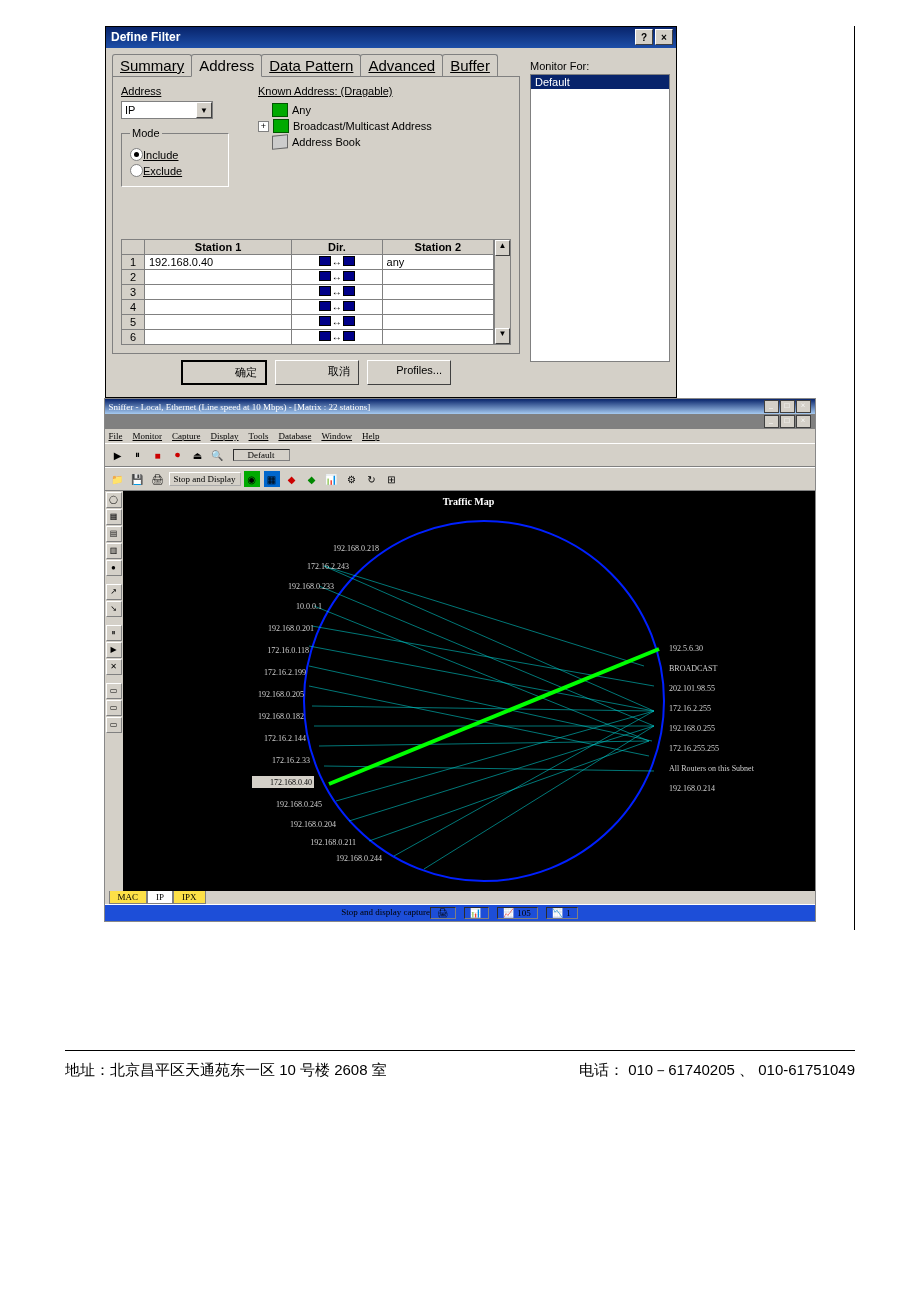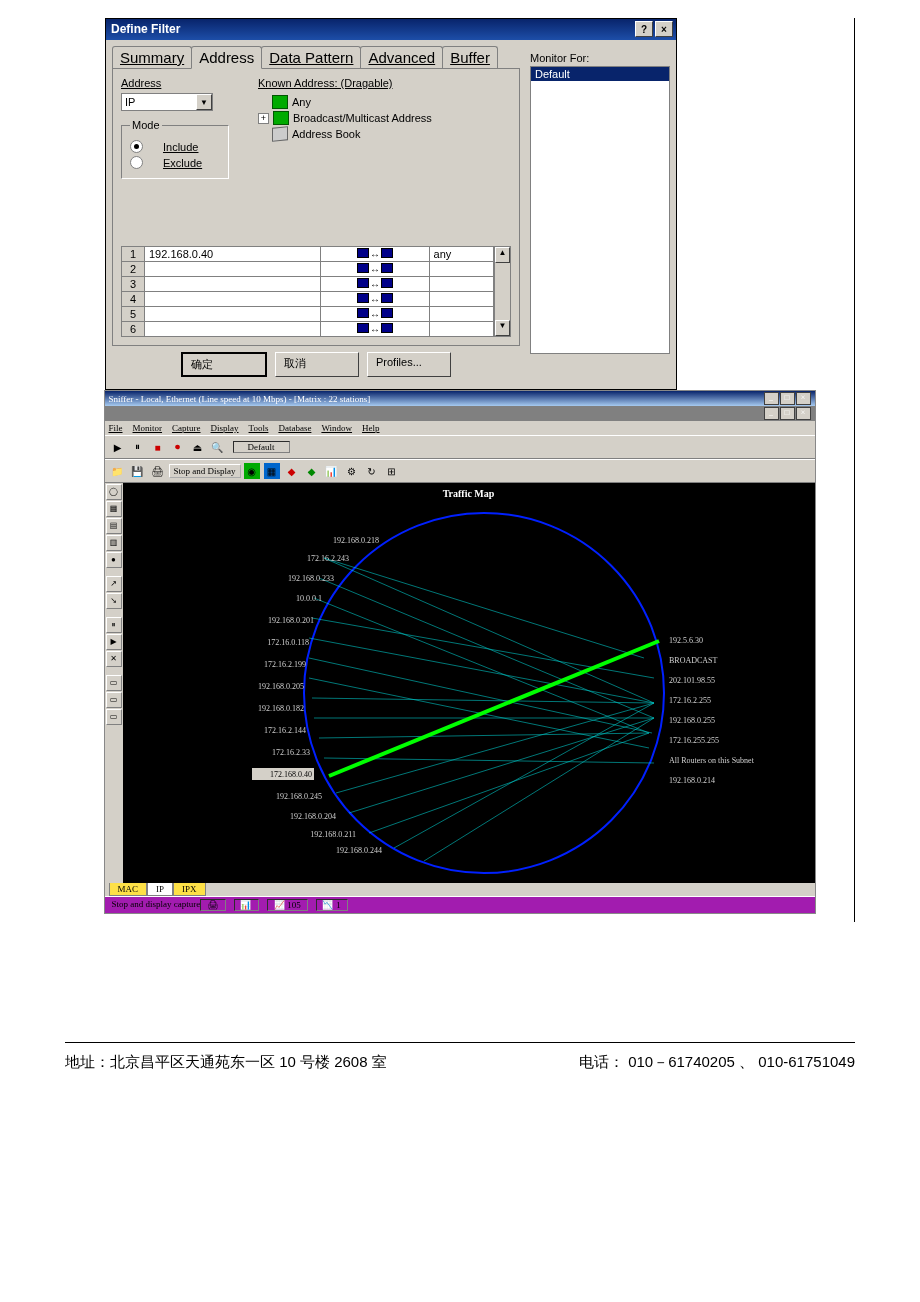--- a/index.html
+++ b/index.html
@@ -2,39 +2,39 @@
 <html><head>
 <meta charset="utf-8">
 <style>
   body{margin:0;background:#fff;font-family:"SimSun","Microsoft YaHei",Arial,sans-serif;color:#000;width:920px}
   .page{position:relative;padding:0 65px}
   .hdr{display:flex;justify-content:space-between;align-items:flex-end;border-bottom:1px solid #000;padding:55px 0 2px}
   .logo-blk{display:flex;align-items:center;gap:4px}
   .logo-svg{width:48px;height:48px}
   .company{font-family:"SimSun";font-size:18px;font-weight:bold}
   .site{font-family:"Courier New",monospace;font-size:17px}
-  .content{border-right:1px solid #000;margin-top:18px;padding-bottom:8px}
+  .content{border-right:1px solid #000;margin-top:26px;padding-bottom:8px}
   .dialog{width:570px;margin:0 0 0 40px;background:#d4d0c8;border:1px solid #000;font-family:Tahoma,Arial;font-size:11px;color:#000}
   .titlebar{background:linear-gradient(#08246b,#1d4ea8);color:#fff;display:flex;justify-content:space-between;align-items:center;padding:2px 3px 3px 5px;font-weight:bold;font-size:12px}
   .tb-btns{display:flex;gap:2px}
   .tb-btn{width:16px;height:14px;background:#d4d0c8;border:1px solid #fff;border-right-color:#404040;border-bottom-color:#404040;display:flex;align-items:center;justify-content:center;font-weight:bold;font-size:10px;color:#000}
   .dlg-body{display:flex;gap:10px;padding:6px}
   .left-pane{flex:1}
   .tabs{display:flex;margin-bottom:-1px}
   .tab{padding:2px 7px;background:#d4d0c8;border:1px solid #808080;border-bottom:none;border-top-left-radius:3px;border-top-right-radius:3px;font-size:15px;margin-right:-1px}
   .tab.active{border-bottom:1px solid #d4d0c8;position:relative;z-index:1}
   .tab u{text-decoration:underline}
   .tab-panel{border:1px solid #808080;padding:8px;height:260px;position:relative;background:#d4d0c8}
   .addr-lbl{text-decoration:underline;margin-bottom:4px;display:inline-block}
   .combo{display:inline-flex;align-items:center;background:#fff;border:1px solid #808080;width:90px}
   .combo span{flex:1;padding:1px 3px}
   .combo-btn{width:14px;height:14px;background:#d4d0c8;border:1px solid #fff;border-right-color:#404040;border-bottom-color:#404040;display:flex;align-items:center;justify-content:center;font-size:8px}
   fieldset{border:1px solid #fff;border-top-color:#808080;border-left-color:#808080;margin:8px 0;padding:6px 8px;width:90px}
   legend{padding:0 2px}
-  .radio{display:flex;align-items:center;gap:20px;margin:3px 0}
+  .radio{display:flex;align-items:center;gap:0;margin:3px 0}
   .radio-c{width:11px;height:11px;border:1px solid #808080;border-radius:50%;background:#fff;display:flex;align-items:center;justify-content:center}
   .radio-c.sel::after{content:"";width:5px;height:5px;background:#000;border-radius:50%}
   .known{position:absolute;left:145px;top:8px}
   .known-lbl{text-decoration:underline}
   .tree{margin-top:6px}
   .tree-item{display:flex;align-items:center;gap:4px;margin:2px 0;padding-left:14px}
   .tree-exp{width:9px;height:9px;border:1px solid #808080;display:flex;align-items:center;justify-content:center;font-size:9px;line-height:1;background:#fff}
   .tree-icon{width:14px;height:12px;background:#0a0;border:1px solid #050}
   .book-icon{width:14px;height:12px;background:#ccc;border:1px solid #666;transform:skewY(-6deg)}
   .tbl{position:absolute;left:8px;right:8px;bottom:8px;display:flex}
@@ -45,21 +45,21 @@
   .dir-cell{background:#fff;text-align:center}
   .dir-icons{display:inline-flex;align-items:center;gap:1px;font-size:10px}
   .pc{width:10px;height:8px;background:#008;border:1px solid #000;display:inline-block}
   .scroll{width:15px;background:#d4d0c8;border:1px solid #808080;display:flex;flex-direction:column;justify-content:space-between}
   .scroll-btn{height:14px;background:#d4d0c8;border:1px solid #fff;border-right-color:#404040;border-bottom-color:#404040;text-align:center;font-size:8px}
   .right-pane{width:140px}
   .rp-lbl{margin:6px 0 2px}
   .rp-list{background:#fff;border:1px solid #808080;height:286px}
   .rp-sel{background:#08246b;color:#fff;padding:1px 4px}
   .dlg-btns{display:flex;justify-content:center;gap:8px;padding:6px}
-  .btn{min-width:66px;padding:3px 8px;background:#d4d0c8;border:1px solid #fff;border-right-color:#404040;border-bottom-color:#404040;text-align:left}
+  .btn{min-width:66px;padding:3px 8px;background:#d4d0c8;border:1px solid #fff;border-right-color:#404040;border-bottom-color:#404040;text-align:right}
   .btn.default{border:2px solid #000}
   .para{font-size:16px;line-height:2;margin:16px 4px 8px;text-indent:2em}
   .matrix{width:710px;margin:0 auto;border:1px solid #888;font-family:Tahoma;font-size:9px;background:#d4d0c8}
   .mx-title{background:linear-gradient(#08246b,#a6caf0);color:#fff;padding:1px 4px;display:flex;justify-content:space-between;align-items:center}
   .mx-wbtn{display:flex;gap:1px}
   .mx-wbtn div{width:13px;height:11px;background:#d4d0c8;border:1px solid #404040;font-size:8px;text-align:center}
   .mx-menu{background:#d4d0c8;padding:2px 4px;display:flex;gap:10px}
   .mx-menu span{text-decoration:underline}
   .mx-tb{background:#d4d0c8;padding:2px 4px;display:flex;gap:2px;border-top:1px solid #fff;border-bottom:1px solid #808080;align-items:center}
   .mx-tbtn{width:16px;height:16px;border:1px solid #d4d0c8;display:flex;align-items:center;justify-content:center;font-size:10px}
@@ -67,21 +67,21 @@
   .mx-side{width:16px;background:#d4d0c8;display:flex;flex-direction:column;gap:1px;padding:1px}
   .mx-sbtn{width:14px;height:14px;border:1px solid #fff;border-right-color:#808080;border-bottom-color:#808080;background:#d4d0c8;font-size:8px;text-align:center;line-height:14px}
   .mx-canvas{flex:1;position:relative}
   .mx-canvas svg{width:100%;height:100%}
   .mx-tm{position:absolute;top:5px;left:50%;transform:translateX(-50%);color:#fff;font-weight:bold;font-size:10px}
   .ip-label{fill:#d0d0d0;font-size:8px;font-family:Tahoma}
   .ip-label.sel{fill:#000}
   .mx-tabs{background:#d4d0c8;padding:0 4px;display:flex}
   .mx-tab{padding:1px 8px;border:1px solid #808080;border-top:none;font-size:9px;background:#fde047}
   .mx-tab.active{background:#fff}
-  .mx-status{background:#a21caf;padding:2px 7px;border-top:1px solid #fff;display:flex;justify-content:flex-start}
+  .mx-status{background:#1d4ed8;padding:2px 18px;border-top:1px solid #fff;display:flex;justify-content:center}
   .mx-status-r{display:flex;gap:8px}
   .mx-st-box{border:1px inset #808080;padding:0 6px}
   .ftr{margin-top:120px;border-top:1px solid #000;padding:6px 0 40px;font-size:15px}
   .ftr-row{display:flex;justify-content:space-between;margin:4px 0}
 </style>
 </head>
 <body>
 
 <div class="page">
 
@@ -135,20 +135,26 @@
                   </div>
                 <div class="tree-item">
                     <span class="book-icon"></span>
                     <span>Address Book</span>
                   </div>
               </div>
             </div>
             <div class="tbl">
               <table>
                 <tbody>
+                    <tr>
+                      <th class="rownum"></th>
+                      <th>Station 1</th>
+                      <th>Dir.</th>
+                      <th>Station 2</th>
+                    </tr>
                 <tr>
                       <td class="rownum">1</td>
                       <td>192.168.0.40</td>
                       <td class="dir-cell"><span class="dir-icons"><span class="pc"></span>↔<span class="pc"></span></span></td>
                       <td>any</td>
                     </tr>
                 <tr>
                       <td class="rownum">2</td>
                       <td></td>
                       <td class="dir-cell"><span class="dir-icons"><span class="pc"></span>↔<span class="pc"></span></span></td>

